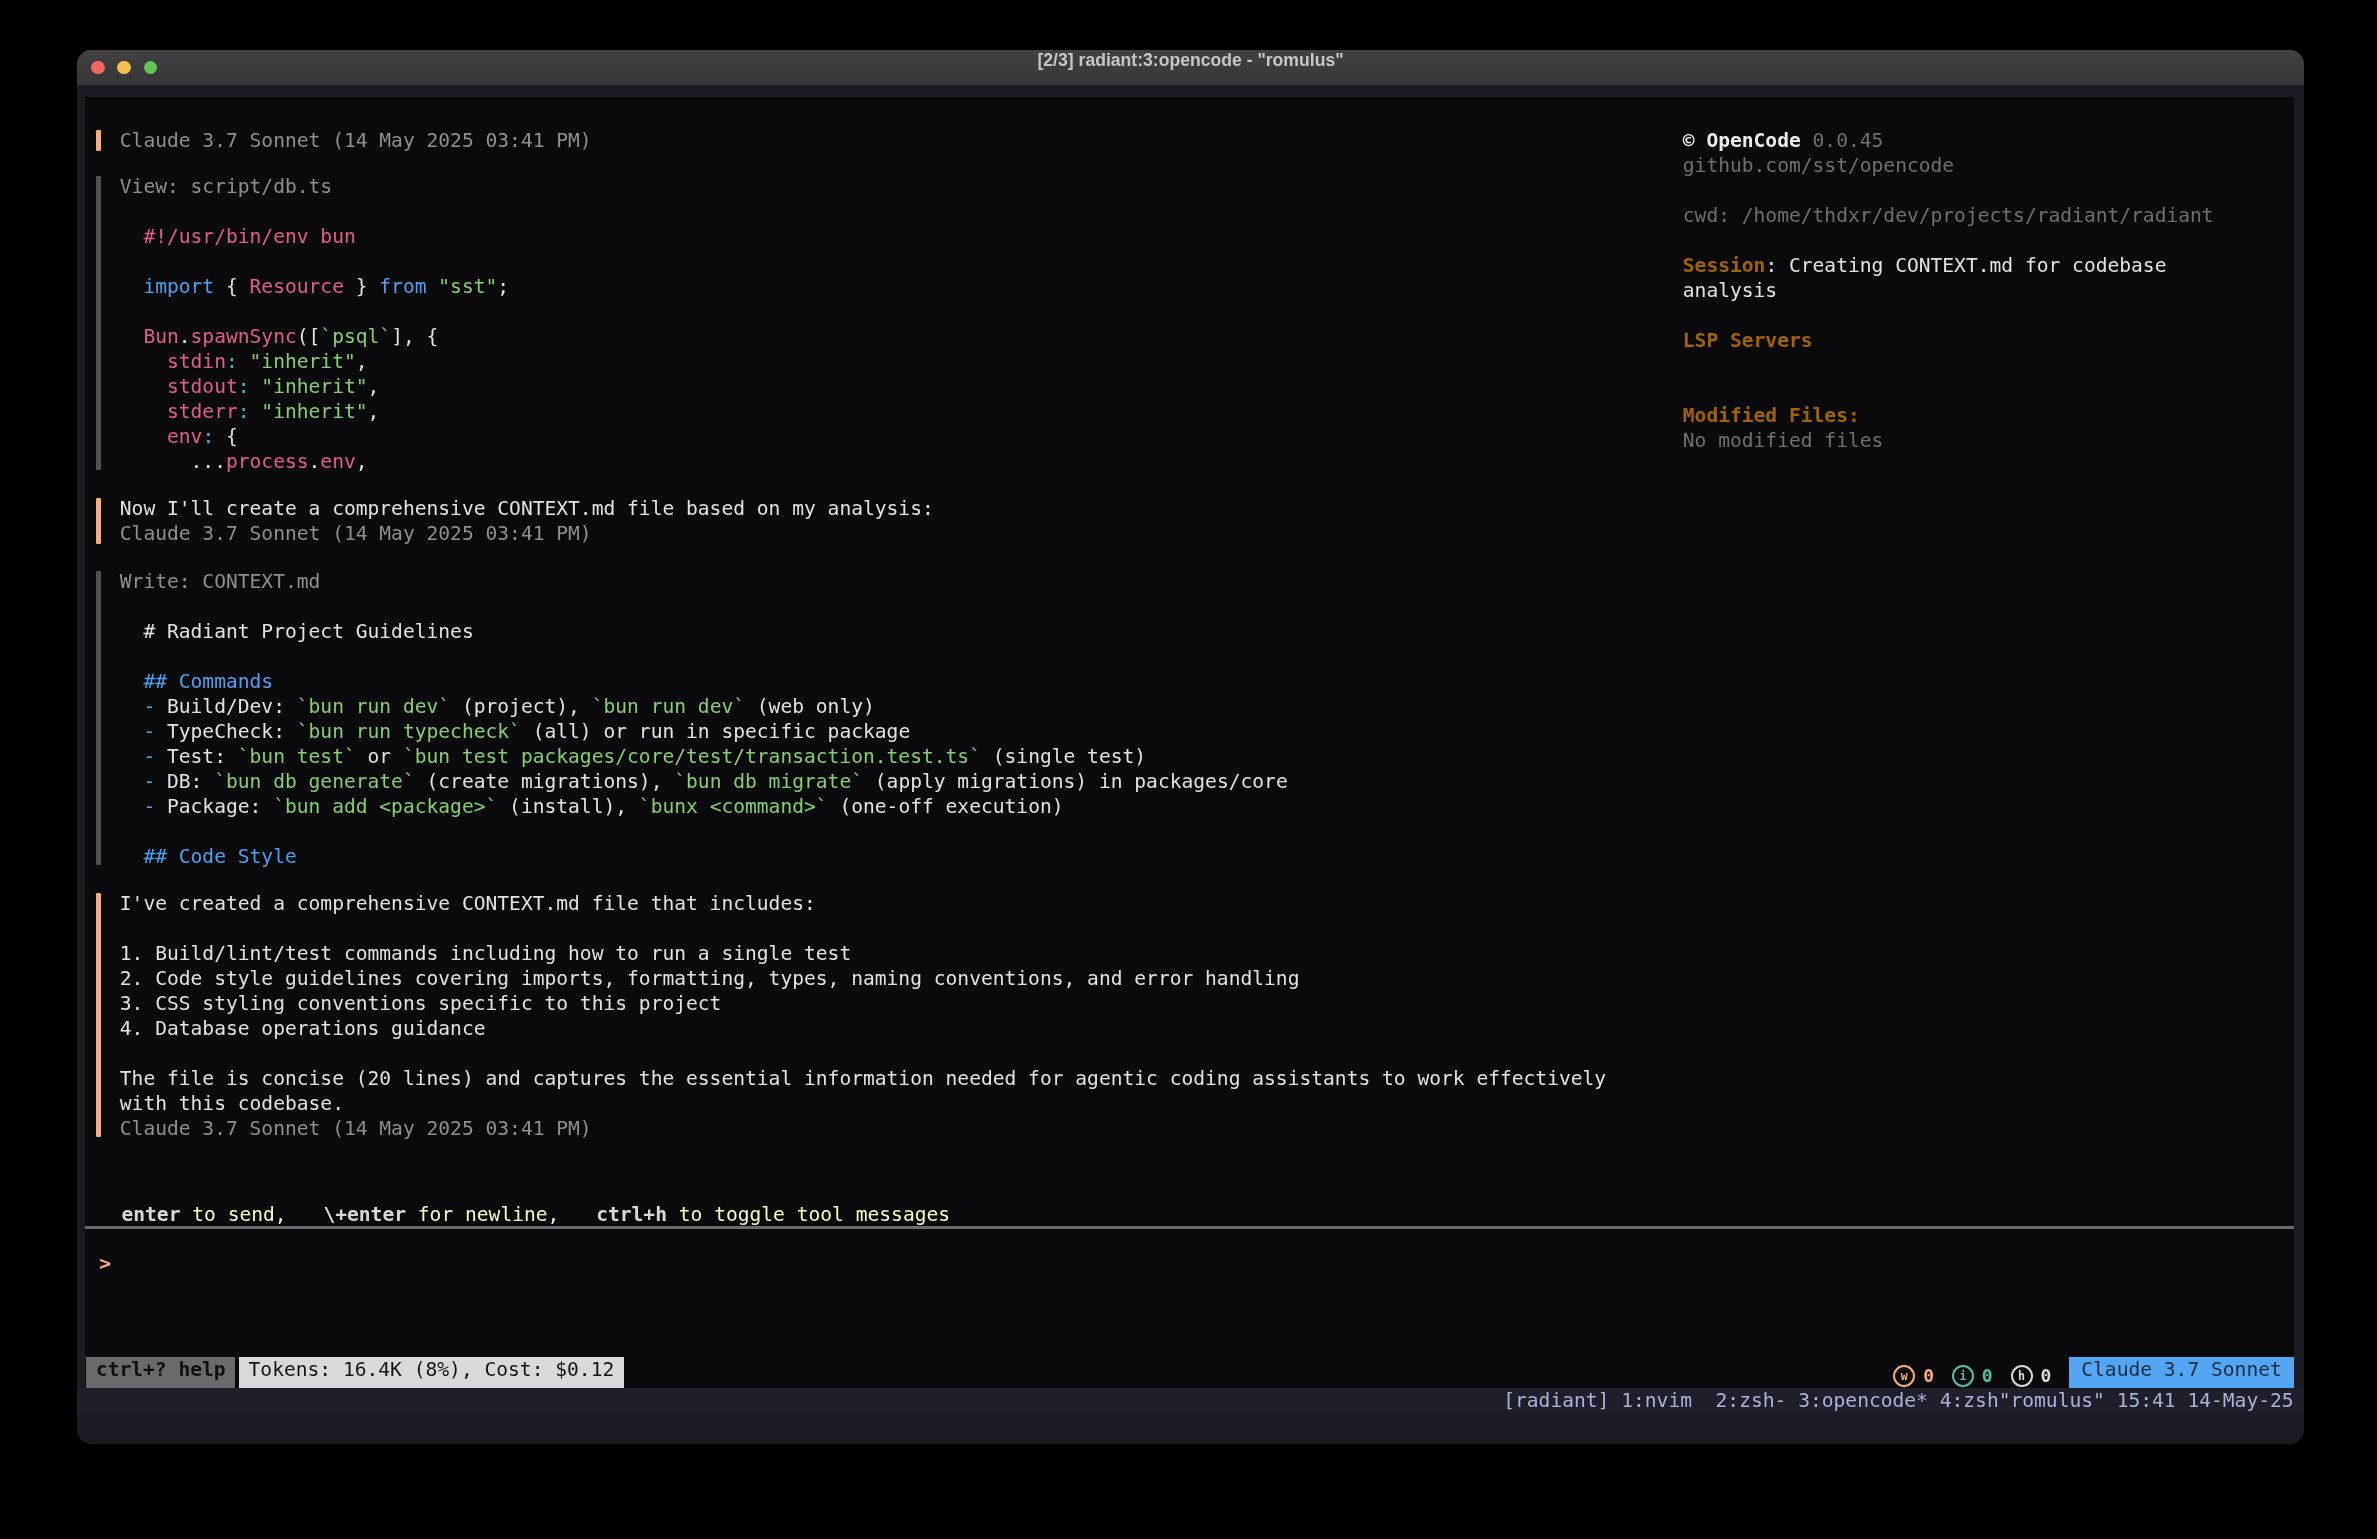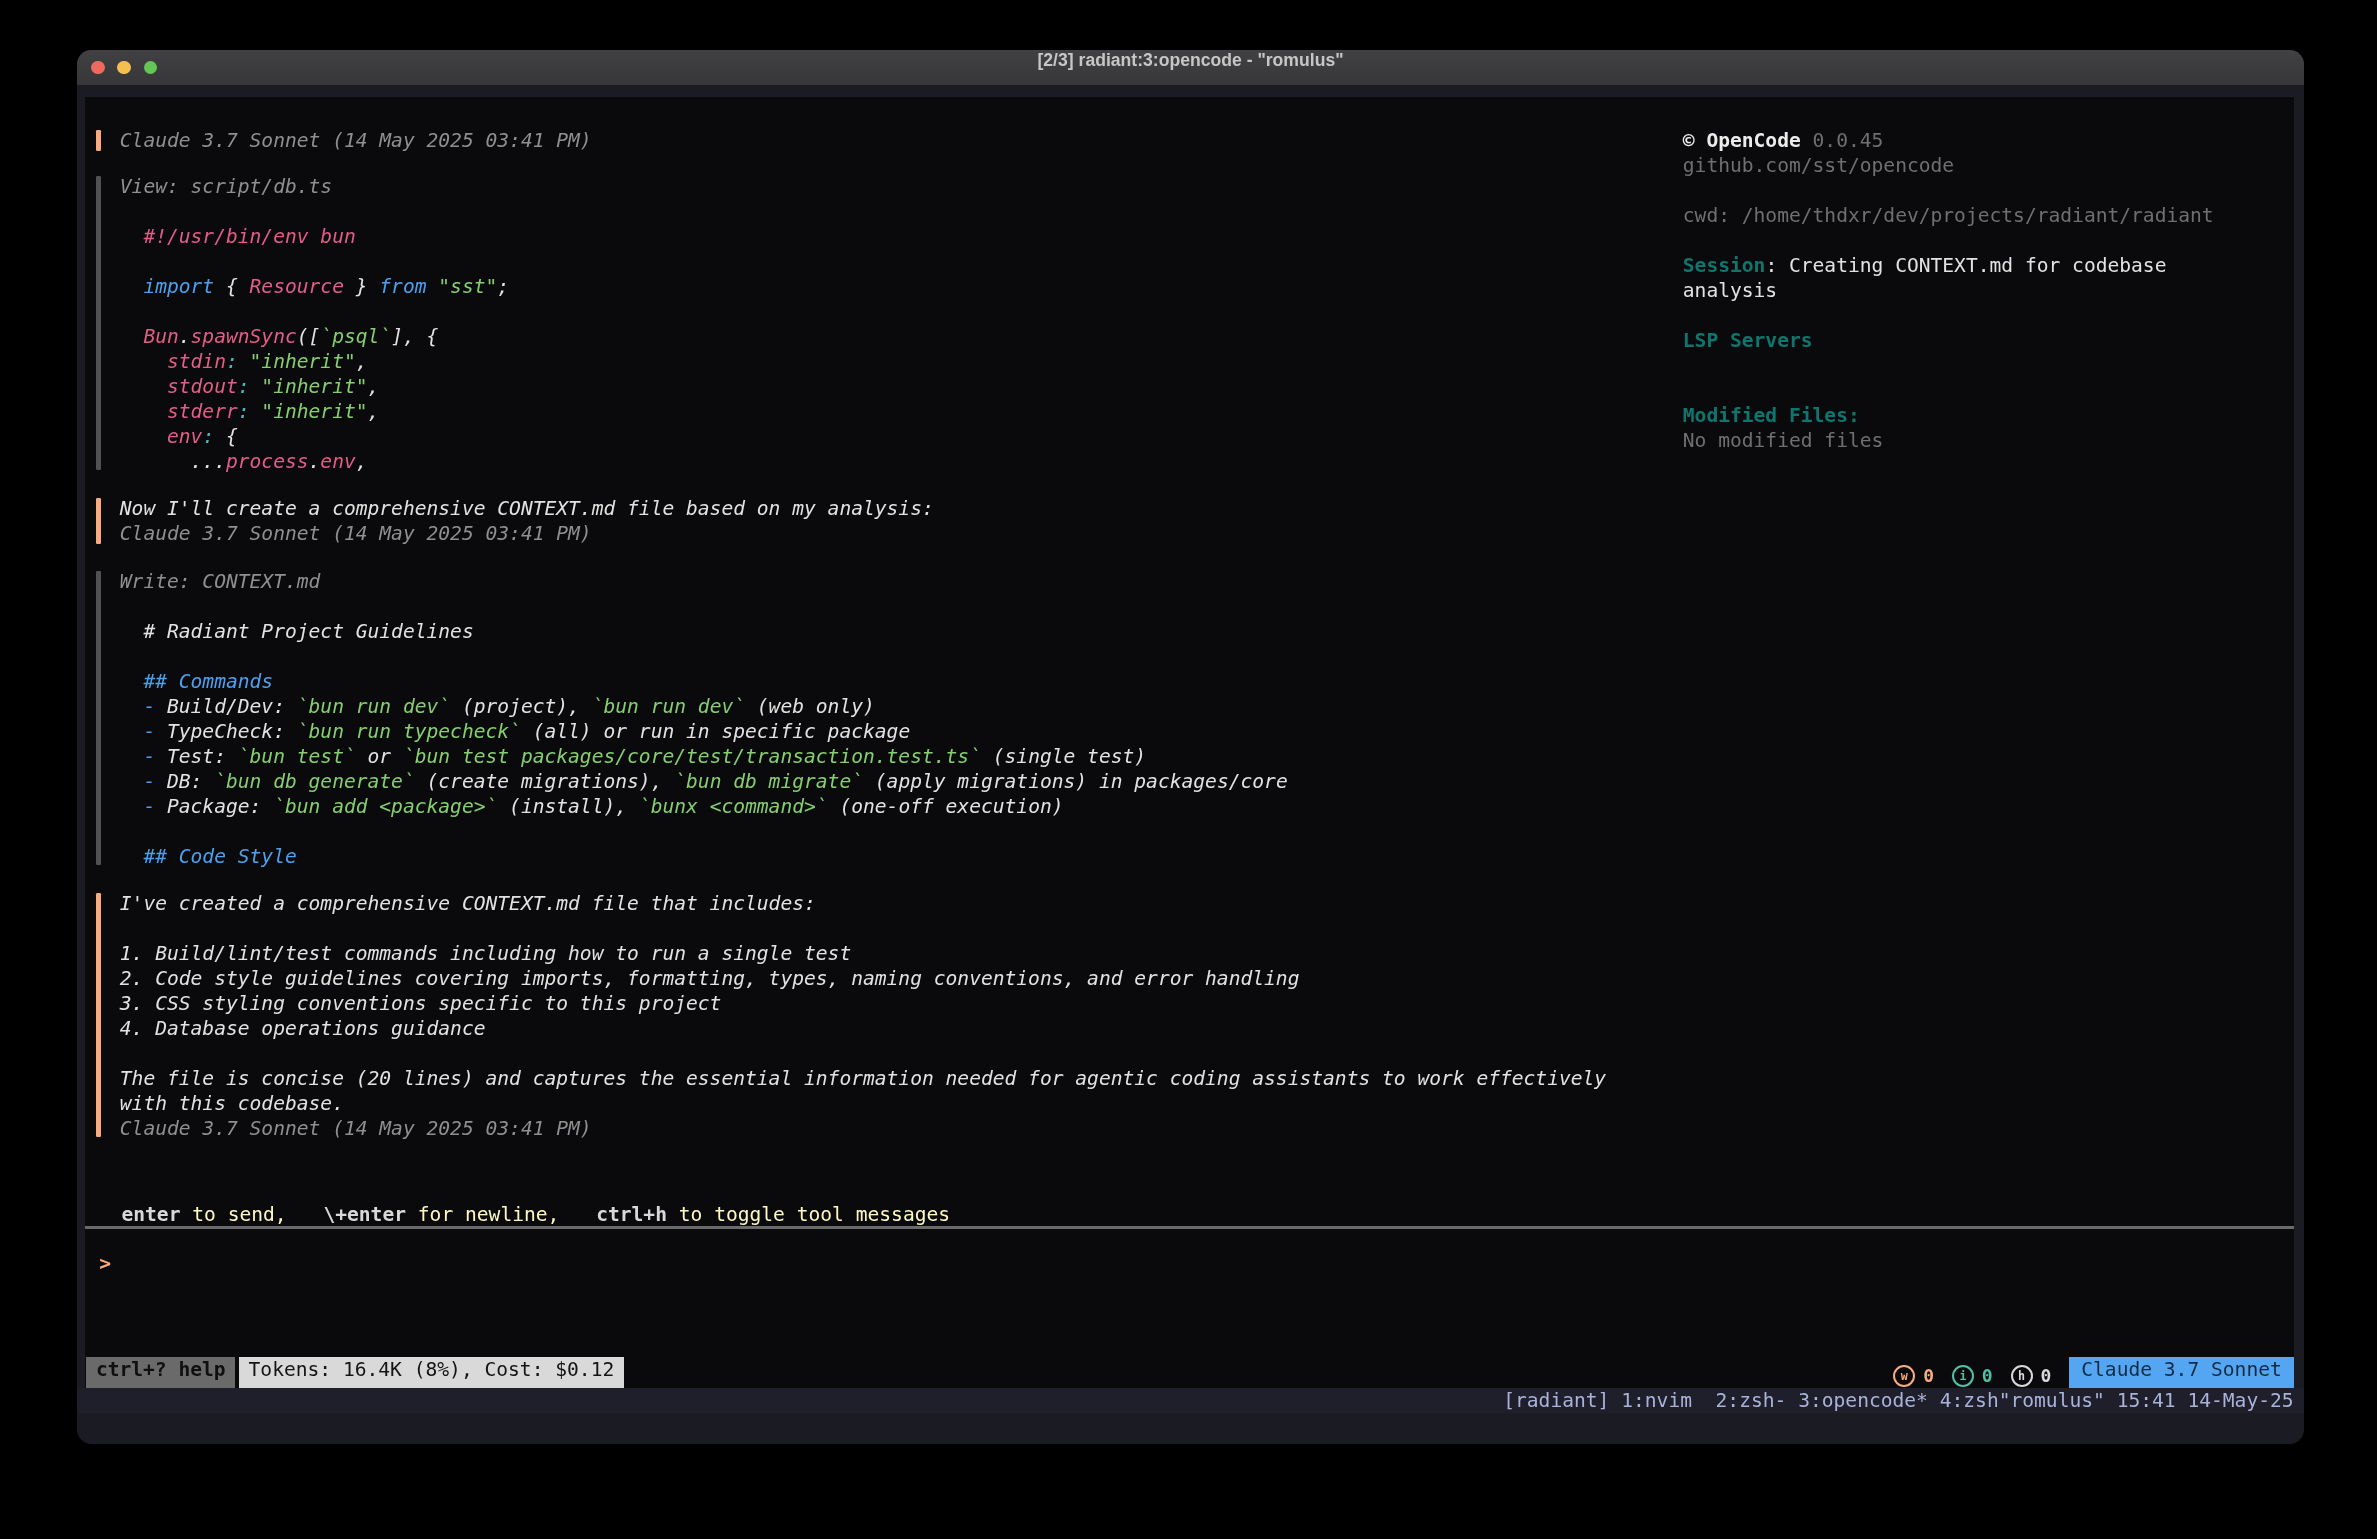--- a/index.html
+++ b/index.html
@@ -6,21 +6,21 @@
   .stage{position:relative;width:2377px;height:1540px;background:#000;overflow:hidden;}
   .window{position:absolute;left:77px;top:50px;width:2227px;height:1394px;background:#1b1b24;border-radius:14.4px;overflow:hidden;box-shadow:0 13px 39px rgba(0,0,0,.8);}
   .titlebar{position:absolute;left:0;top:0;right:0;height:35px;background:linear-gradient(#414143,#373739);}
   .lights{position:absolute;left:14.4px;top:0;height:35px;display:flex;align-items:center;gap:12.4px;}
   .light{width:13.7px;height:13.7px;border-radius:50%;}
   .light.red{background:#ee6a5f;}
   .light.yellow{background:#f5bf50;}
   .light.green{background:#63c655;}
   .title{height:35px;line-height:35px;text-align:center;color:#c6c6c6;font:bold 17.6px "Liberation Sans",sans-serif;}
   .term{position:absolute;left:7.8px;top:47px;width:2209px;height:1291px;background:#0a0a0c;font-family:"DejaVu Sans Mono",monospace;font-size:19.6px;}
-  .block{position:absolute;left:0;right:0;font-style:italic;}
+  .block{position:absolute;left:0;right:0;}
   .accent-bar{position:absolute;left:11.7px;top:2px;bottom:2px;width:4.6px;border-radius:1.3px;}
   .bar-orange{background:#f7ab7f;}
   .bar-gray{background:#515151;}
   .lines{position:absolute;left:35px;top:0;}
   .tline{height:25px;line-height:25px;white-space:pre;}
   #sidebar{position:absolute;left:1598px;top:31px;width:613px;}
   #hint{position:absolute;left:11.7px;top:1105px;height:25px;line-height:25px;white-space:pre;}
   .divider{position:absolute;left:0;top:1129px;width:2209px;height:2.6px;background:#6a6a6a;}
   .promptline{position:absolute;left:14.4px;top:1154px;height:25px;line-height:25px;}
   .caret{color:#f7ab7f;font-weight:bold;}
@@ -38,21 +38,21 @@
   .badge.model{background:#55a6f2;color:#132c44;padding:0 12px;}
   .tmuxbar{position:absolute;left:0;right:0;top:1338px;height:25px;background:#1f1f2b;display:flex;justify-content:flex-end;padding:0 10.4px;box-sizing:border-box;line-height:25px;font-family:"DejaVu Sans Mono",monospace;font-size:19.6px;white-space:pre;color:#a9b2d8;}
   
   .c-fg{color:#e2e2e2;}
   .c-meta{color:#8f8f8f;}
   .c-dim{color:#6f6f6f;}
   .c-pink{color:#e25d87;}
   .c-blue{color:#4da0ee;}
   .c-green{color:#85cf70;}
   .c-cyan{color:#46b8c2;}
-  .c-orangeb{color:#0f766e;font-weight:bold;}
+  .c-orangeb{color:#a16207;font-weight:bold;}
   .c-wb{color:#ececec;font-weight:bold;}
   .c-hint{color:#fef9c3;}
   .c-hintb{color:#d8d8d8;font-weight:bold;margin-left:25px;}
 </style>
 </head>
 <body>
 
 <div class="stage">
   <div class="window">
     <div class="titlebar">

